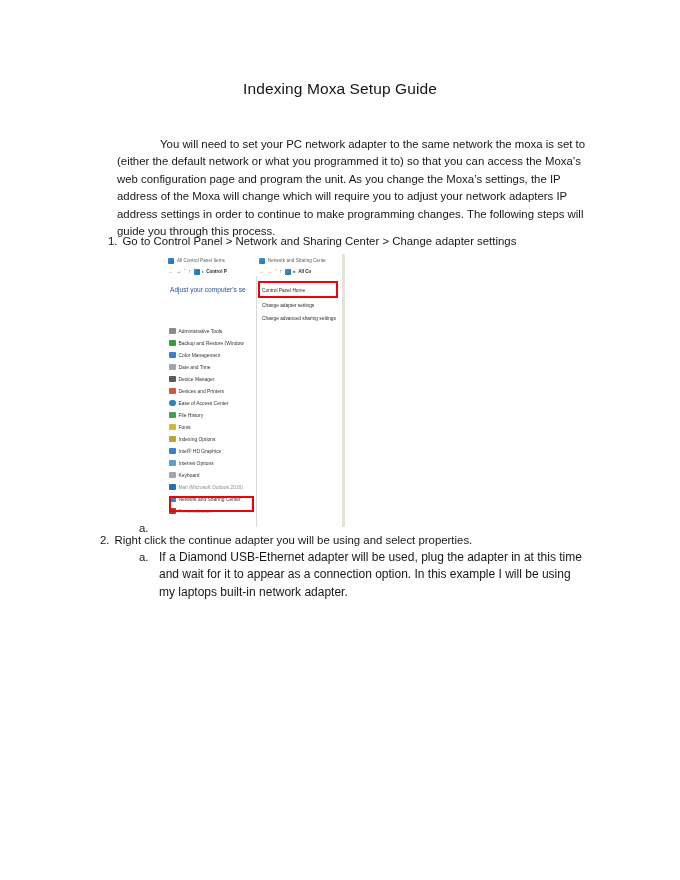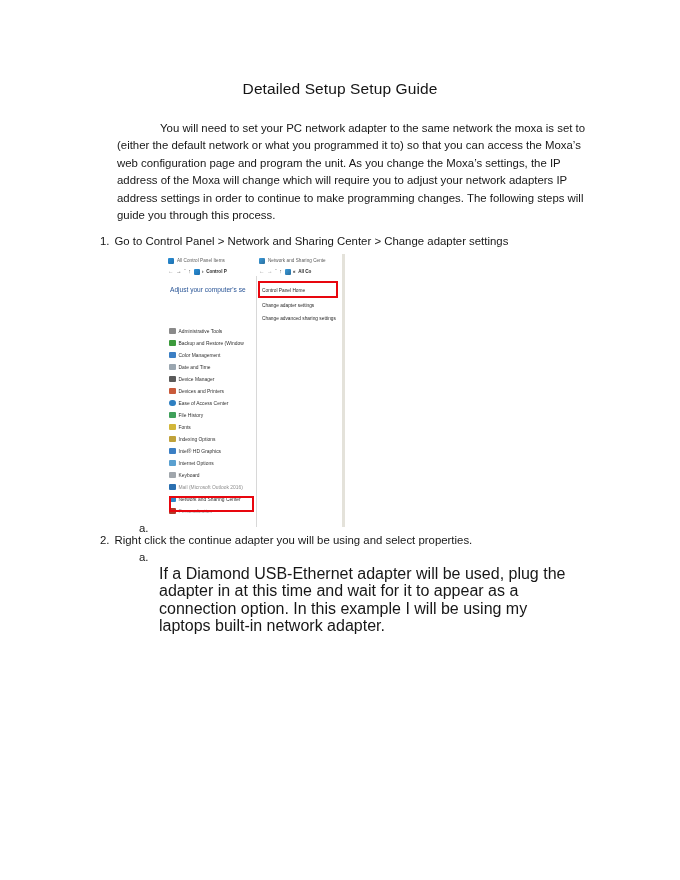--- a/index.html
+++ b/index.html
@@ -29,21 +29,21 @@
     width: 680px;
     text-align: center;
     font-size: 15.5px;
     letter-spacing: 0.1px;
     color: #141414;
   }
 
   
   .intro {
     position: absolute;
-    top: 120px;
+    top: 136px;
     left: 117px;
     width: 484px;
     font-size: 11.4px;
     line-height: 17.4px;
     text-align: left;
     color: #171717;
   }
   .intro .indent { display: inline-block; width: 43px; }
 
   
@@ -61,25 +61,24 @@
   .step-text { position: absolute; }
 
   .sub-letter {
     position: absolute;
     font-size: 11.4px;
     line-height: 17.4px;
     color: #171717;
   }
   .sub-text {
     position: absolute;
-    font-size: 16px;
+    font-size: 12px;
     line-height: 17.4px;
     color: #171717;
     width: 424px;
-    margin-top: 16px;
   }
 
   
   .shot {
     position: absolute;
     top: 254px;
     left: 166px;
     width: 186px;
     height: 273px;
     background: #ffffff;
@@ -222,25 +221,25 @@
   }
   #redbox-network-sharing {
     top: 242px; left: 3px; width: 85px; height: 16px;
   }
 </style>
 </head>
 <body>
 
 <div class="page">
 
-  <div class="doc-title">Detailed Setup Setup Guide</div>
+  <div class="doc-title">Indexing Moxa Setup Guide</div>
 
   <div class="intro"><span class="indent"></span><span>You will need to set your PC network adapter to the same network the moxa is set to (either the default network or what you programmed it to) so that you can access the Moxa’s web configuration page and program the unit. As you change the Moxa’s settings, the IP address of the Moxa will change which will require you to adjust your network adapters IP address settings in order to continue to make programming changes. The following steps will guide you through this process.</span></div>
 
-  <div class="step" style="top:233px; left:100px; width:500px;">
+  <div class="step" style="top:233px; left:108px; width:500px;">
     <span class="step-num" style="position:relative;">1.</span><span class="step-text" style="position:relative; left:5px;">Go to Control Panel &gt; Network and Sharing Center &gt; Change adapter settings</span>
   </div>
 
   <div class="shot">
 
     <div class="divider-v"></div>
 
     <div class="win-left">
 
       <div class="titlebar">

